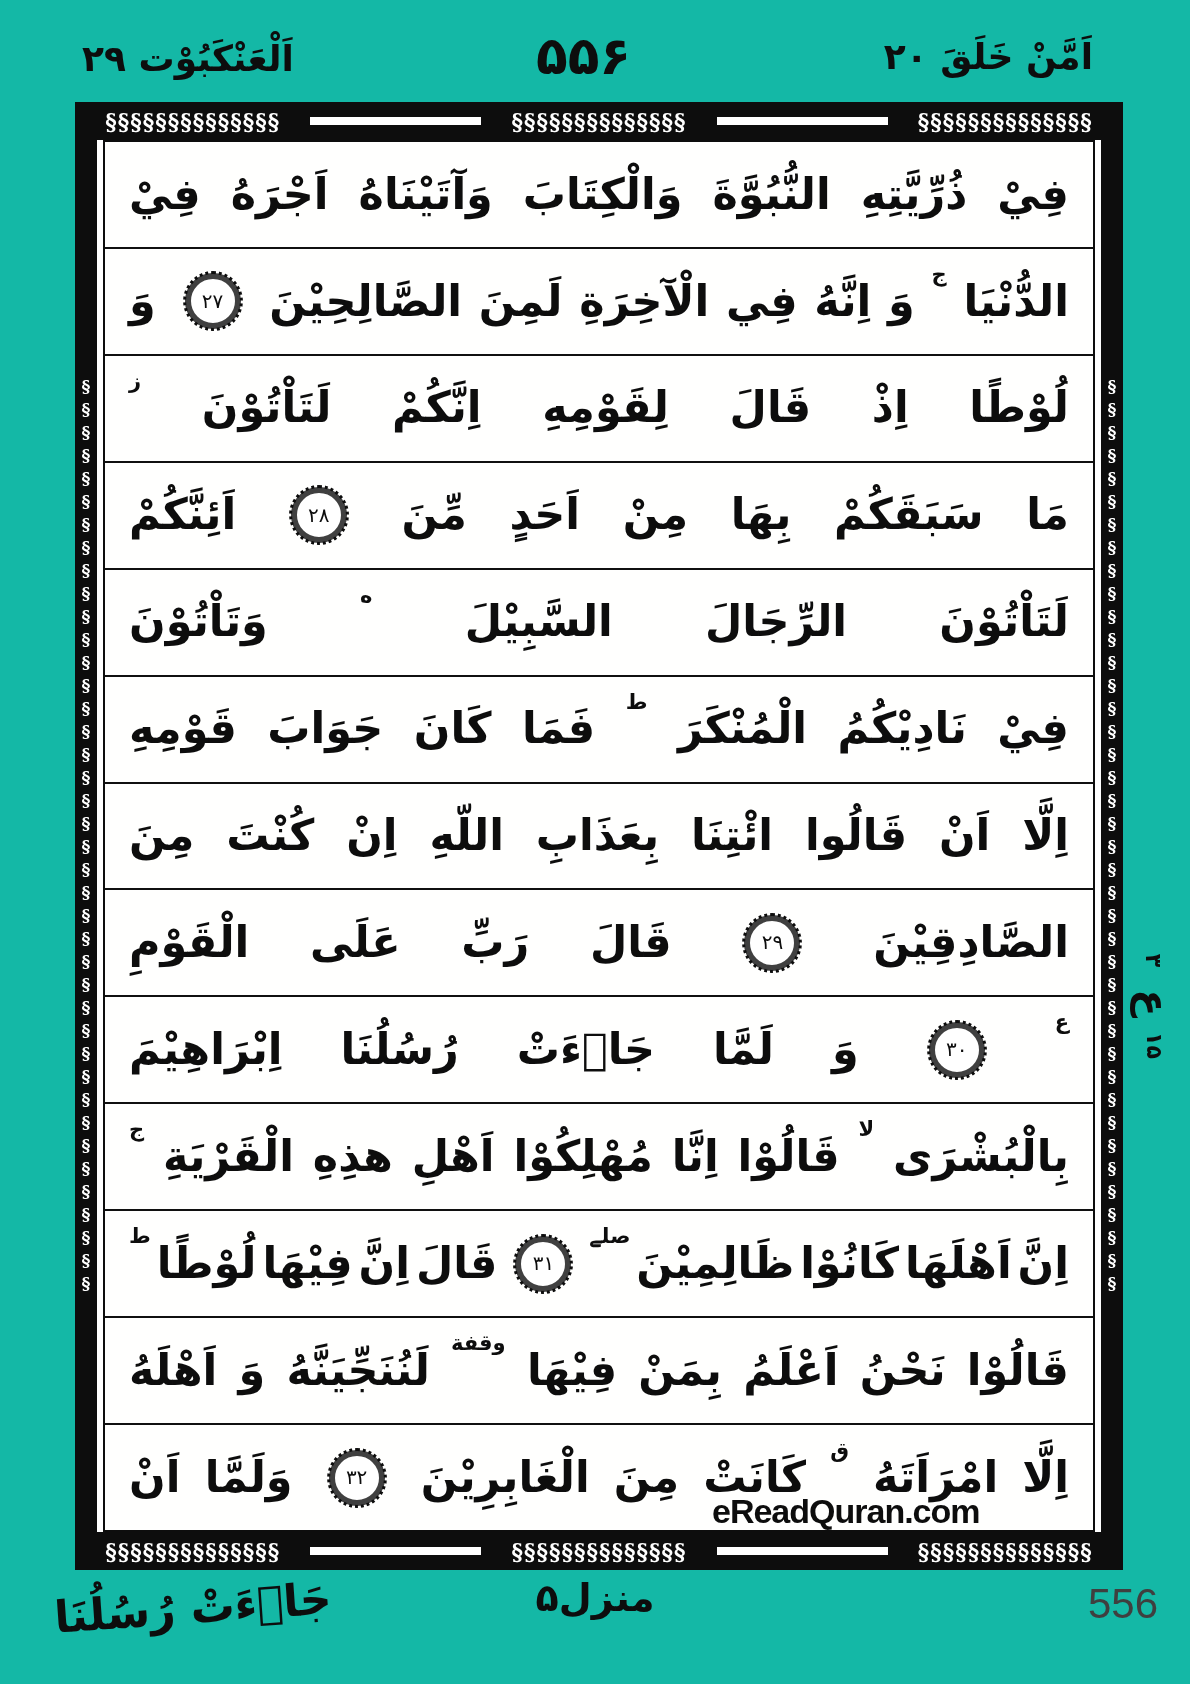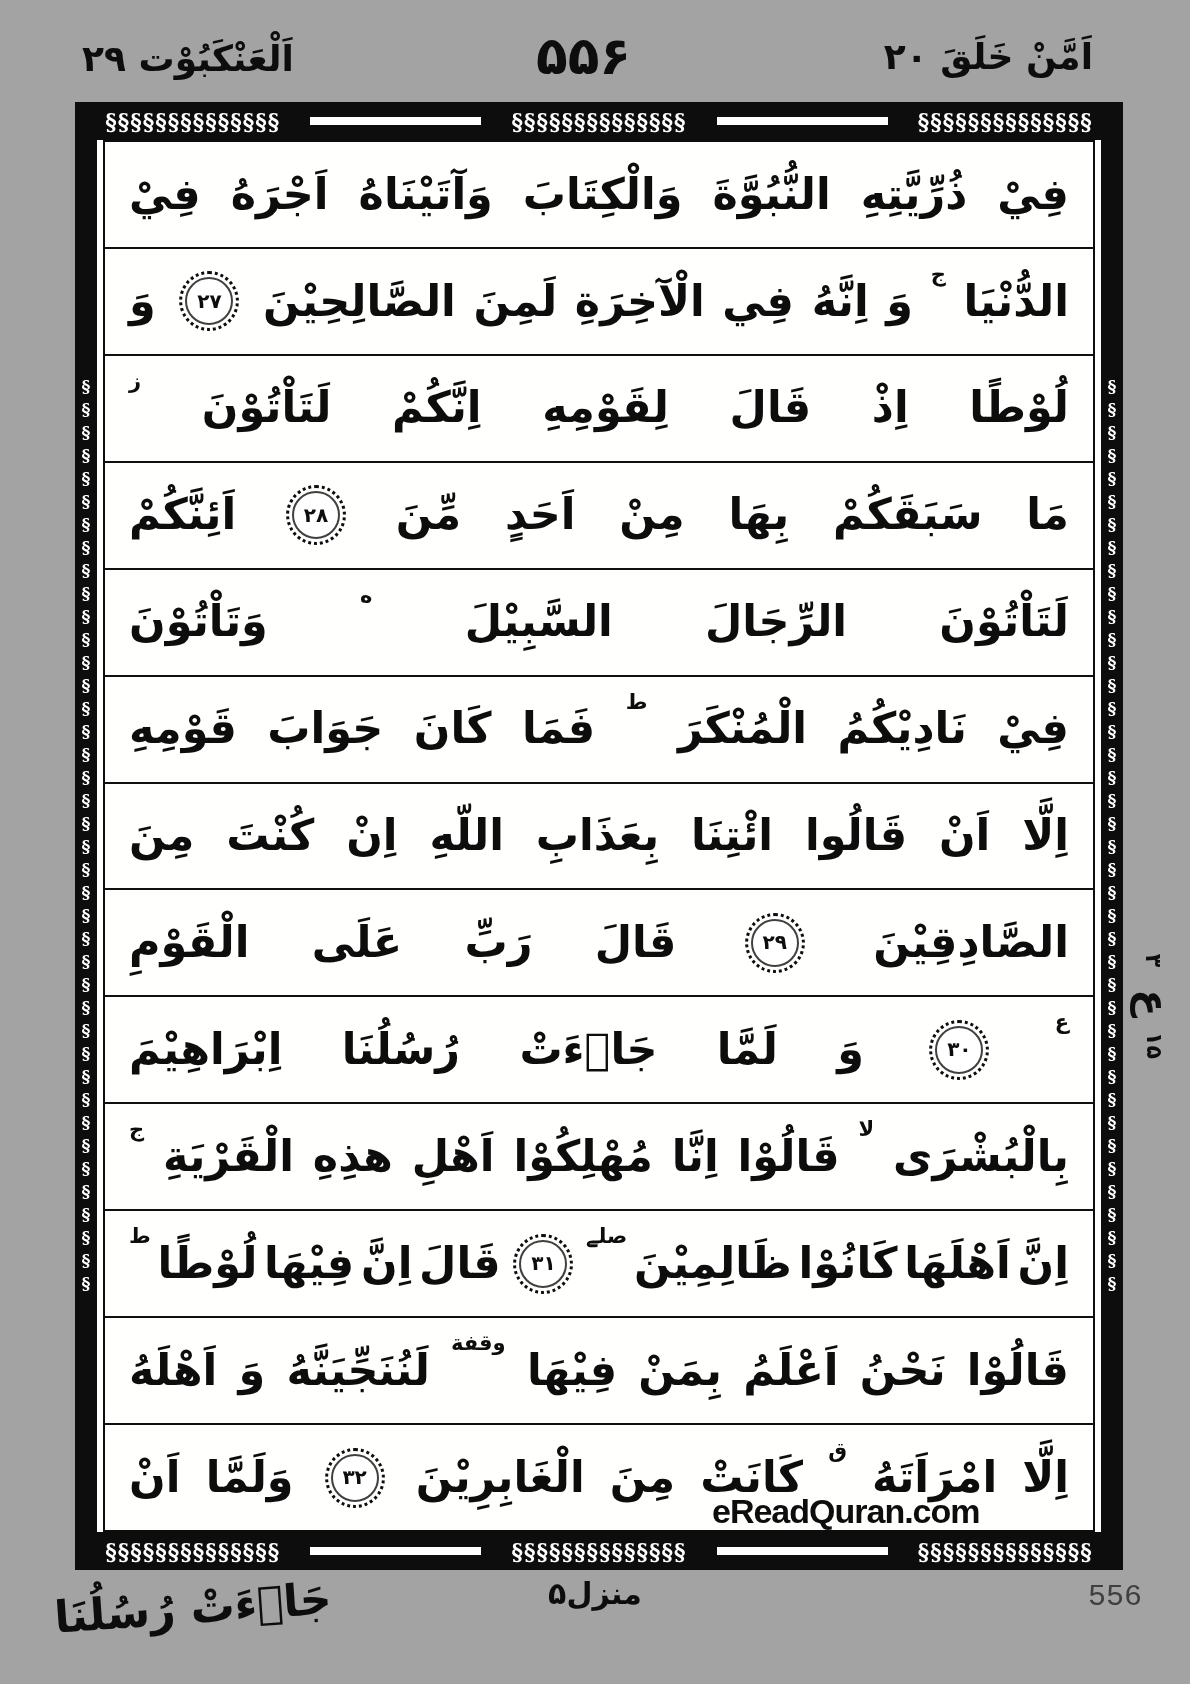--- a/index.html
+++ b/index.html
@@ -1,17 +1,17 @@
 <!DOCTYPE html>
 <html lang="ar" dir="rtl"><head>
 <meta charset="utf-8">
 <style>
   html,body{margin:0;padding:0;background:#e8e8e8;}
   .page{
-    position:relative;width:1190px;height:1684px;background:#a3a3a3;
+    position:relative;width:1190px;height:1684px;background:#14b8a6;
     font-family:"DejaVu Sans",sans-serif;color:#0d0d0d;overflow:hidden;
     margin:0 auto;direction:rtl;
   }
   
   .pagehead{position:absolute;top:24px;left:62px;right:85px;height:66px;}
   .surah-name{position:absolute;left:20px;top:14px;font-size:36px;font-weight:bold;direction:rtl;}
   .page-num-ar{position:absolute;left:50%;transform:translateX(-50%);top:2px;
     font-size:52px;font-weight:bold;letter-spacing:4px;}
   .juz-name{position:absolute;right:12px;top:12px;font-size:36px;font-weight:bold;direction:rtl;}
   
@@ -30,39 +30,39 @@
     letter-spacing:3px;font-family:"DejaVu Serif",serif;line-height:22px;}
   .textbox{flex:1;display:flex;flex-direction:column;border:2px solid #0d0d0d;
     background:#fffffe;min-width:0;}
   
   .qline{flex:1;display:flex;direction:rtl;align-items:center;
     justify-content:space-between;padding:0 24px;font-size:43px;font-weight:bold;
     border-bottom:2px solid #101010;overflow:hidden;line-height:1.25;}
   .qline:last-child{border-bottom:none;}
   .word{white-space:nowrap;}
   .waqf{font-size:21px;align-self:flex-start;padding-top:12px;font-weight:bold;white-space:nowrap;}
-  .ayah-medallion{width:44px;height:44px;min-width:44px;border:2px solid #404040;
+  .ayah-medallion{width:44px;height:44px;min-width:44px;border:6px solid #404040;
     border-radius:50%;display:flex;align-items:center;justify-content:center;
-    font-size:20px;font-weight:bold;position:relative;margin:0 12px;background:#fff;}
+    font-size:20px;font-weight:normal;position:relative;margin:0 12px;background:#fff;}
   .ayah-medallion::after{content:"";position:absolute;inset:-8px;
     border:3px dotted #0d0d0d;border-radius:50%;}
   
   .rub-marker{position:absolute;right:12px;top:948px;width:48px;
     display:flex;flex-direction:column;align-items:center;gap:10px;font-weight:bold;}
   .rub-marker .r-small{font-size:22px;transform:rotate(90deg);}
   .rub-marker .r-ain{font-size:40px;transform:rotate(90deg);line-height:1;}
   
   .catchword{position:absolute;right:858px;left:auto;top:1582px;font-size:44px;
     font-weight:bold;transform:rotate(-4deg);white-space:nowrap;direction:rtl;}
   .manzil{position:absolute;left:50%;transform:translateX(-50%);top:1576px;
-    font-size:30px;font-weight:bold;white-space:nowrap;}
+    font-size:38px;font-weight:bold;white-space:nowrap;}
   .watermark{position:absolute;left:712px;top:1492px;font-size:34px;font-weight:bold;
     letter-spacing:-1px;direction:ltr;font-family:Liberation Sans, sans-serif;}
-  .page-num{position:absolute;left:1088px;top:1580px;font-size:30px;
-    font-family:Liberation Mono, monospace;color:#3f3f3f;direction:ltr;text-align:center;}
+  .page-num{position:absolute;left:1088px;top:1580px;font-size:42px;
+    font-family:Liberation Sans, sans-serif;color:#3f3f3f;direction:ltr;text-align:center;}
 </style>
 </head>
 <body>
 
 <div class="page">
 
   <div class="pagehead">
     <div class="surah-name">اَلْعَنْكَبُوْت ۲۹</div>
     <div class="page-num-ar">۵۵۶</div>
     <div class="juz-name">اَمَّنْ خَلَقَ ۲۰</div>

